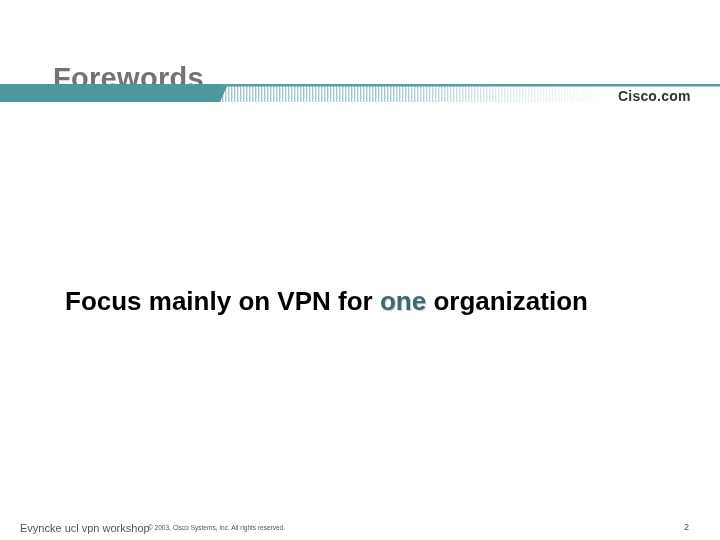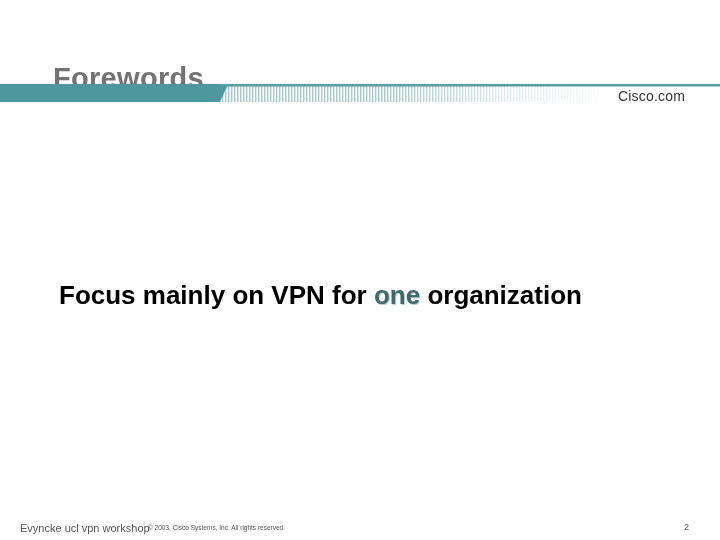--- a/index.html
+++ b/index.html
@@ -35,30 +35,31 @@
     .header-bar svg {
       display: block;
     }
     .brand {
       position: absolute;
       left: 618px;
       top: 88px;
       font-size: 14px;
       color: #333333;
       letter-spacing: 0.2px;
+      font-weight: bold;
     }
     .main-text {
       position: absolute;
       left: 59px;
       top: 280px;
       font-size: 26px;
       font-weight: bold;
       color: #000000;
       white-space: nowrap;
-      margin: 0;
+      margin: 6px;
       line-height: 1.2;
     }
     .highlight {
       color: #3E6A6E;
       text-shadow: 1px 1px 1px #b9c9cb;
     }
     .footer-left {
       position: absolute;
       left: 20px;
       top: 522px;

